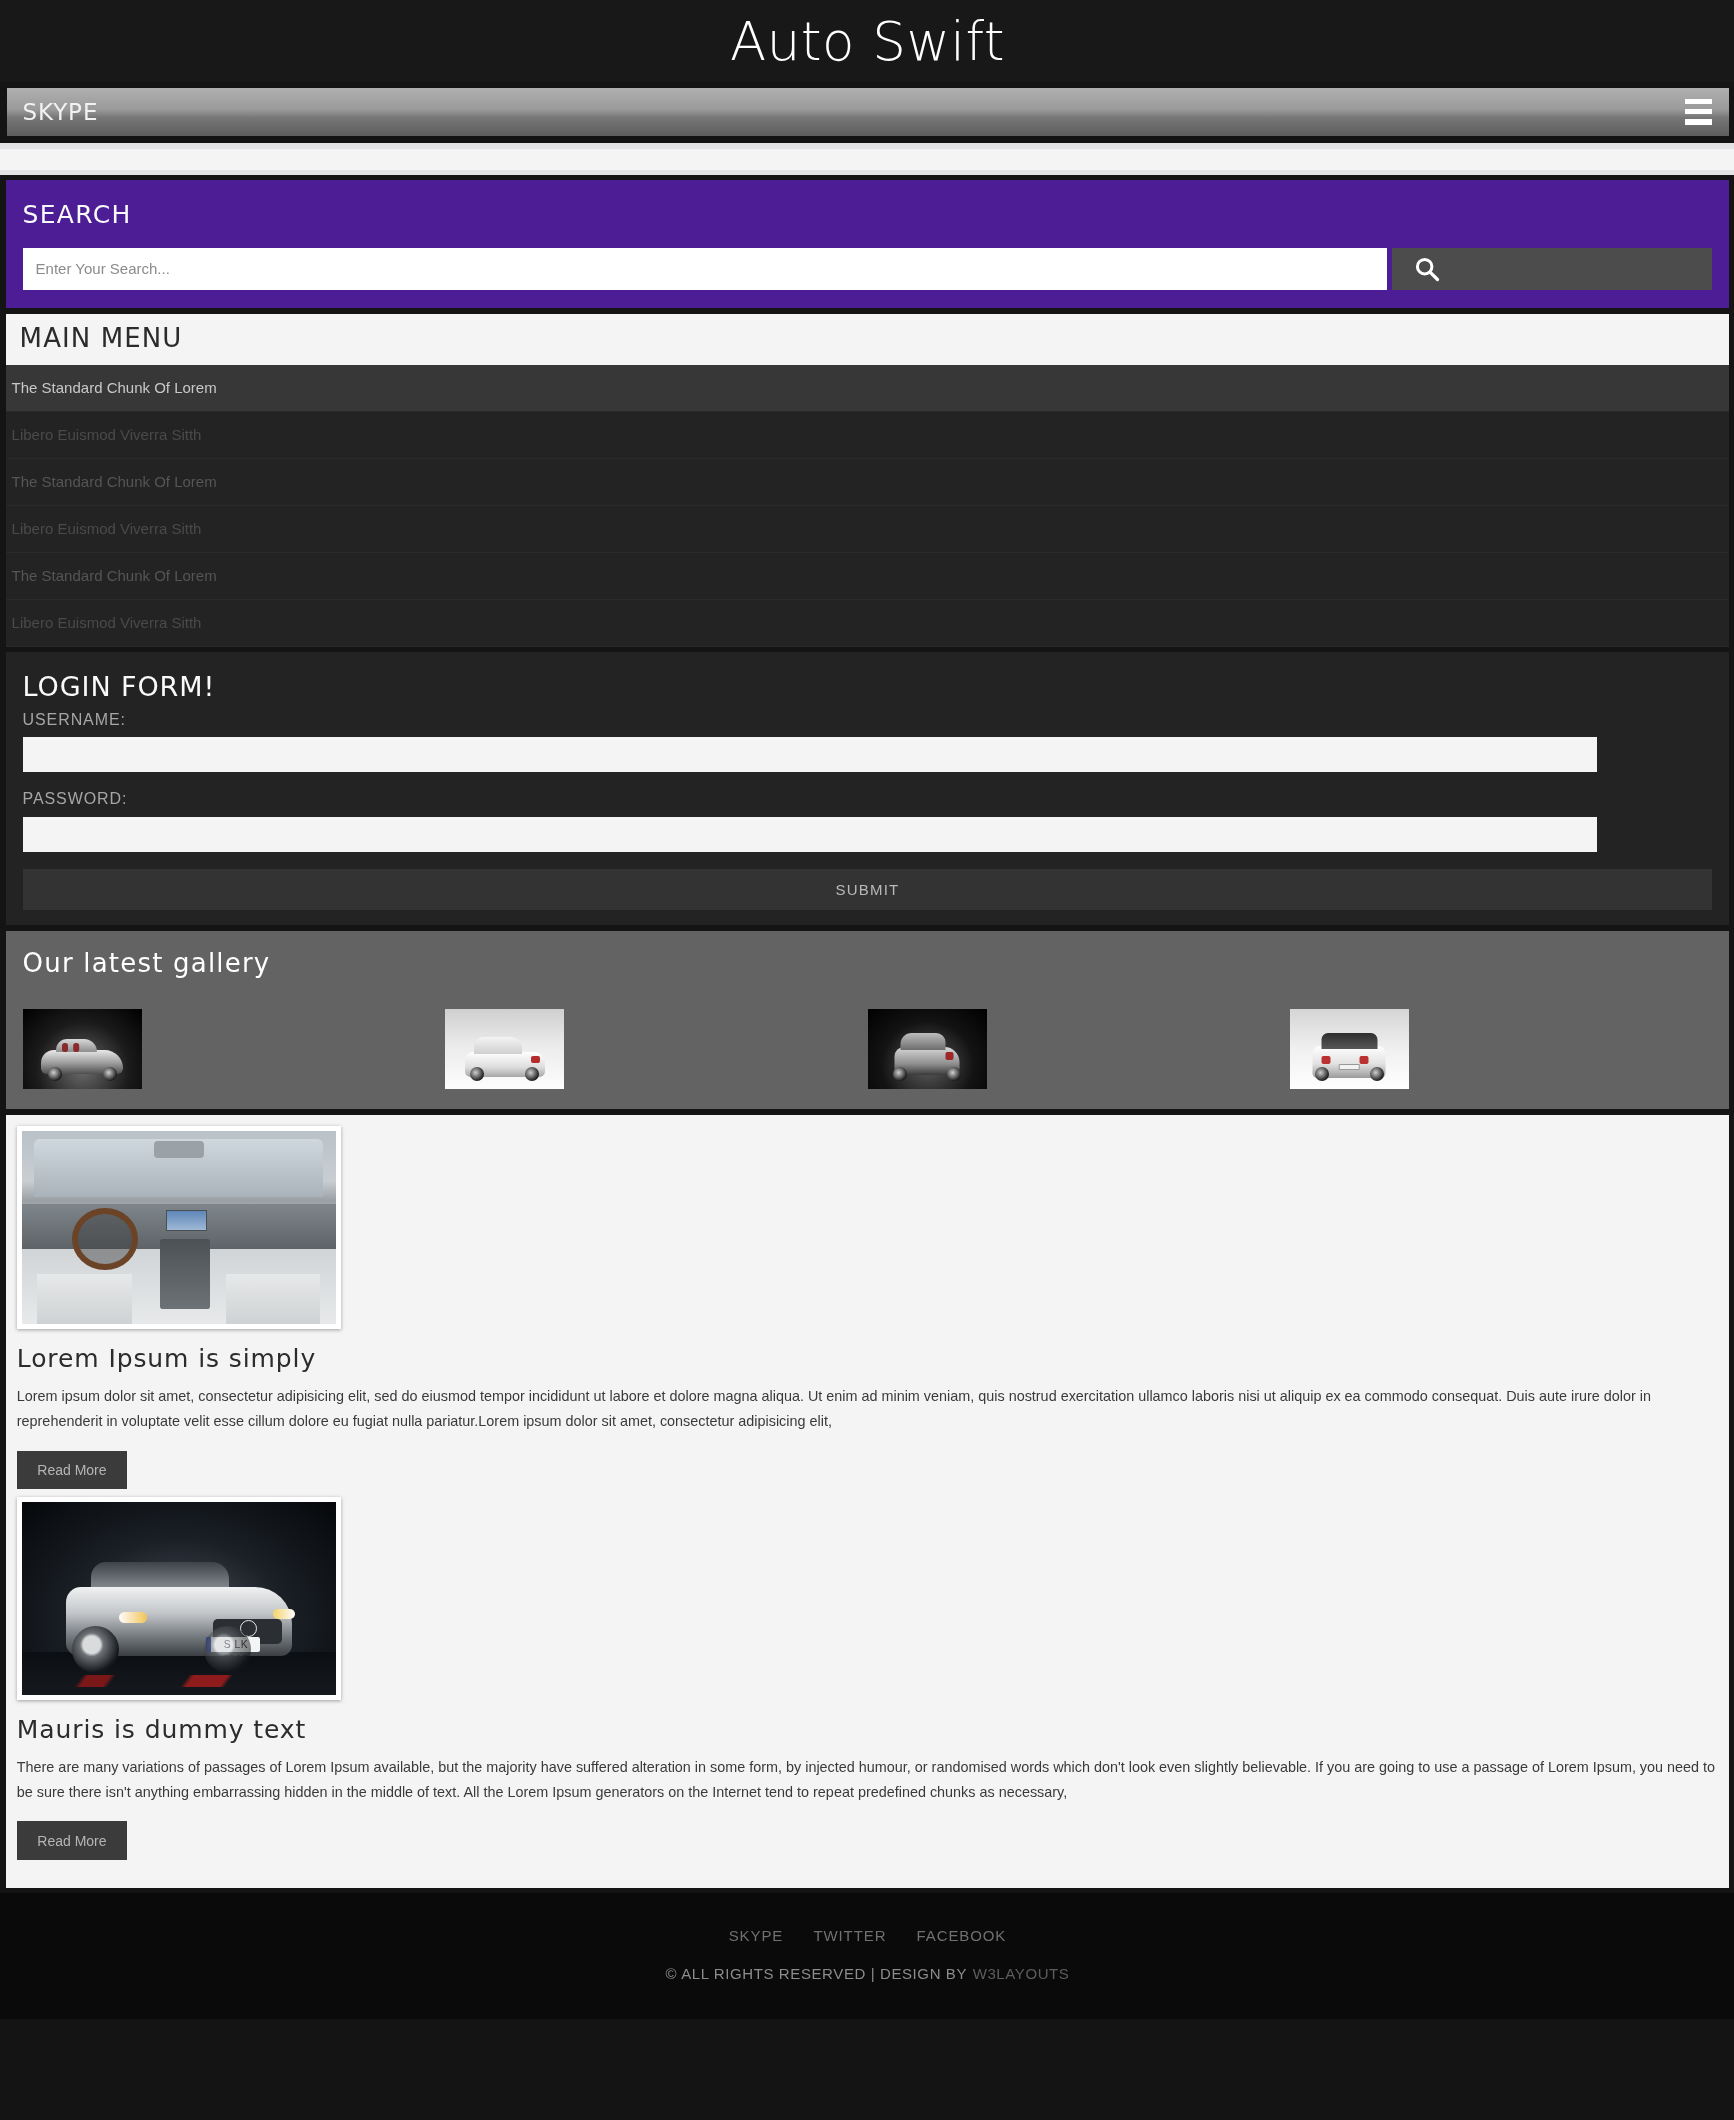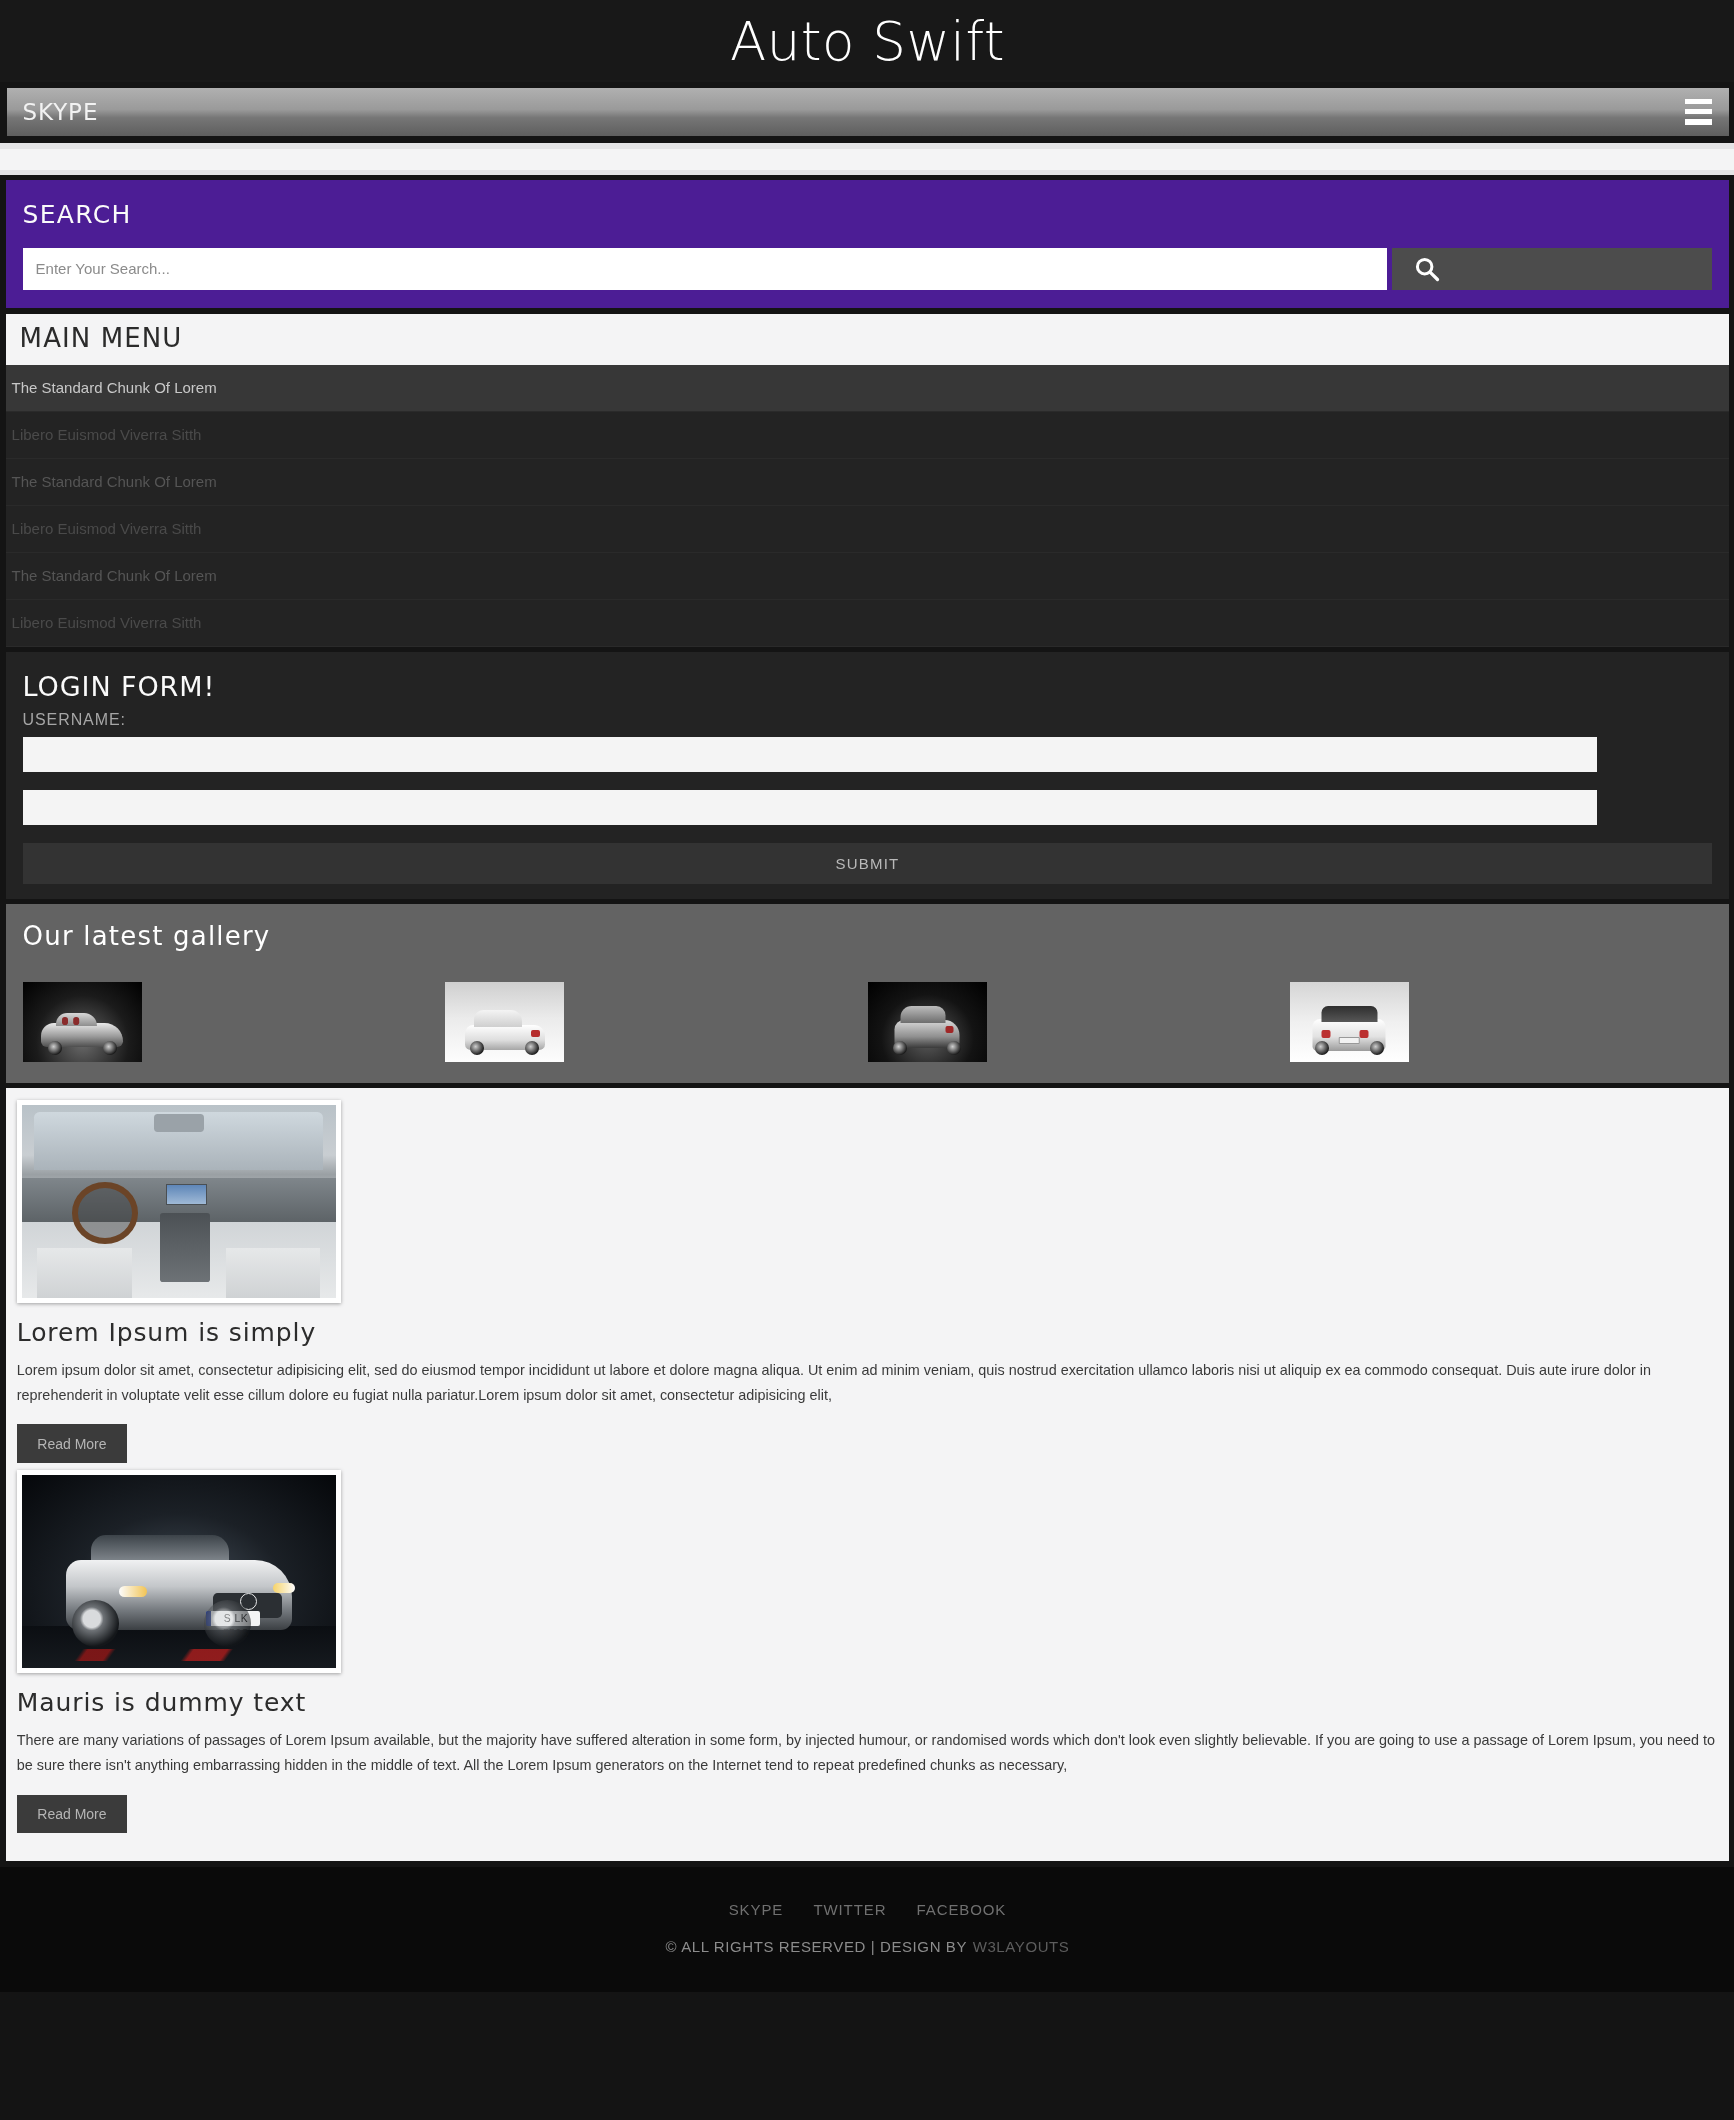--- a/index.html
+++ b/index.html
@@ -487,20 +487,21 @@
       <li class="menu-item dim">Libero Euismod Viverra Sitth</li>
     </ul>
   </div>
 
   <div class="panel login-panel">
     <div class="login-title">LOGIN FORM!</div>
 
     <label class="field-label">USERNAME:</label>
     <input class="login-input" type="text" style="">
 
+    <label class="field-label">PASSWORD:</label>
     <input class="login-input" type="password" style="">
 
     <button class="submit-btn">SUBMIT</button>
   </div>
 
   <div class="panel gallery-panel">
     <div class="gallery-title">Our latest gallery</div>
     <div class="gallery-grid">
 
       <a class="thumb t1">

